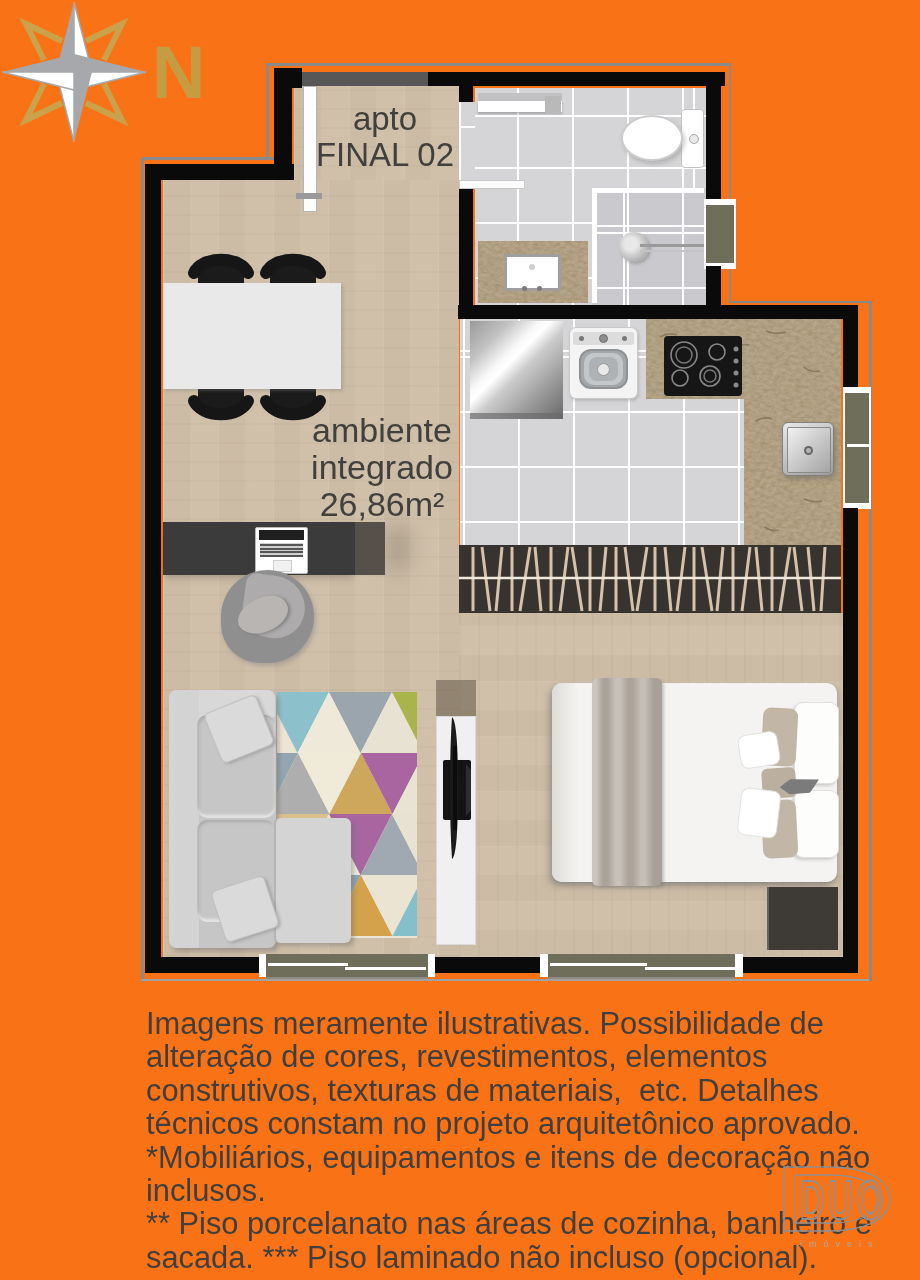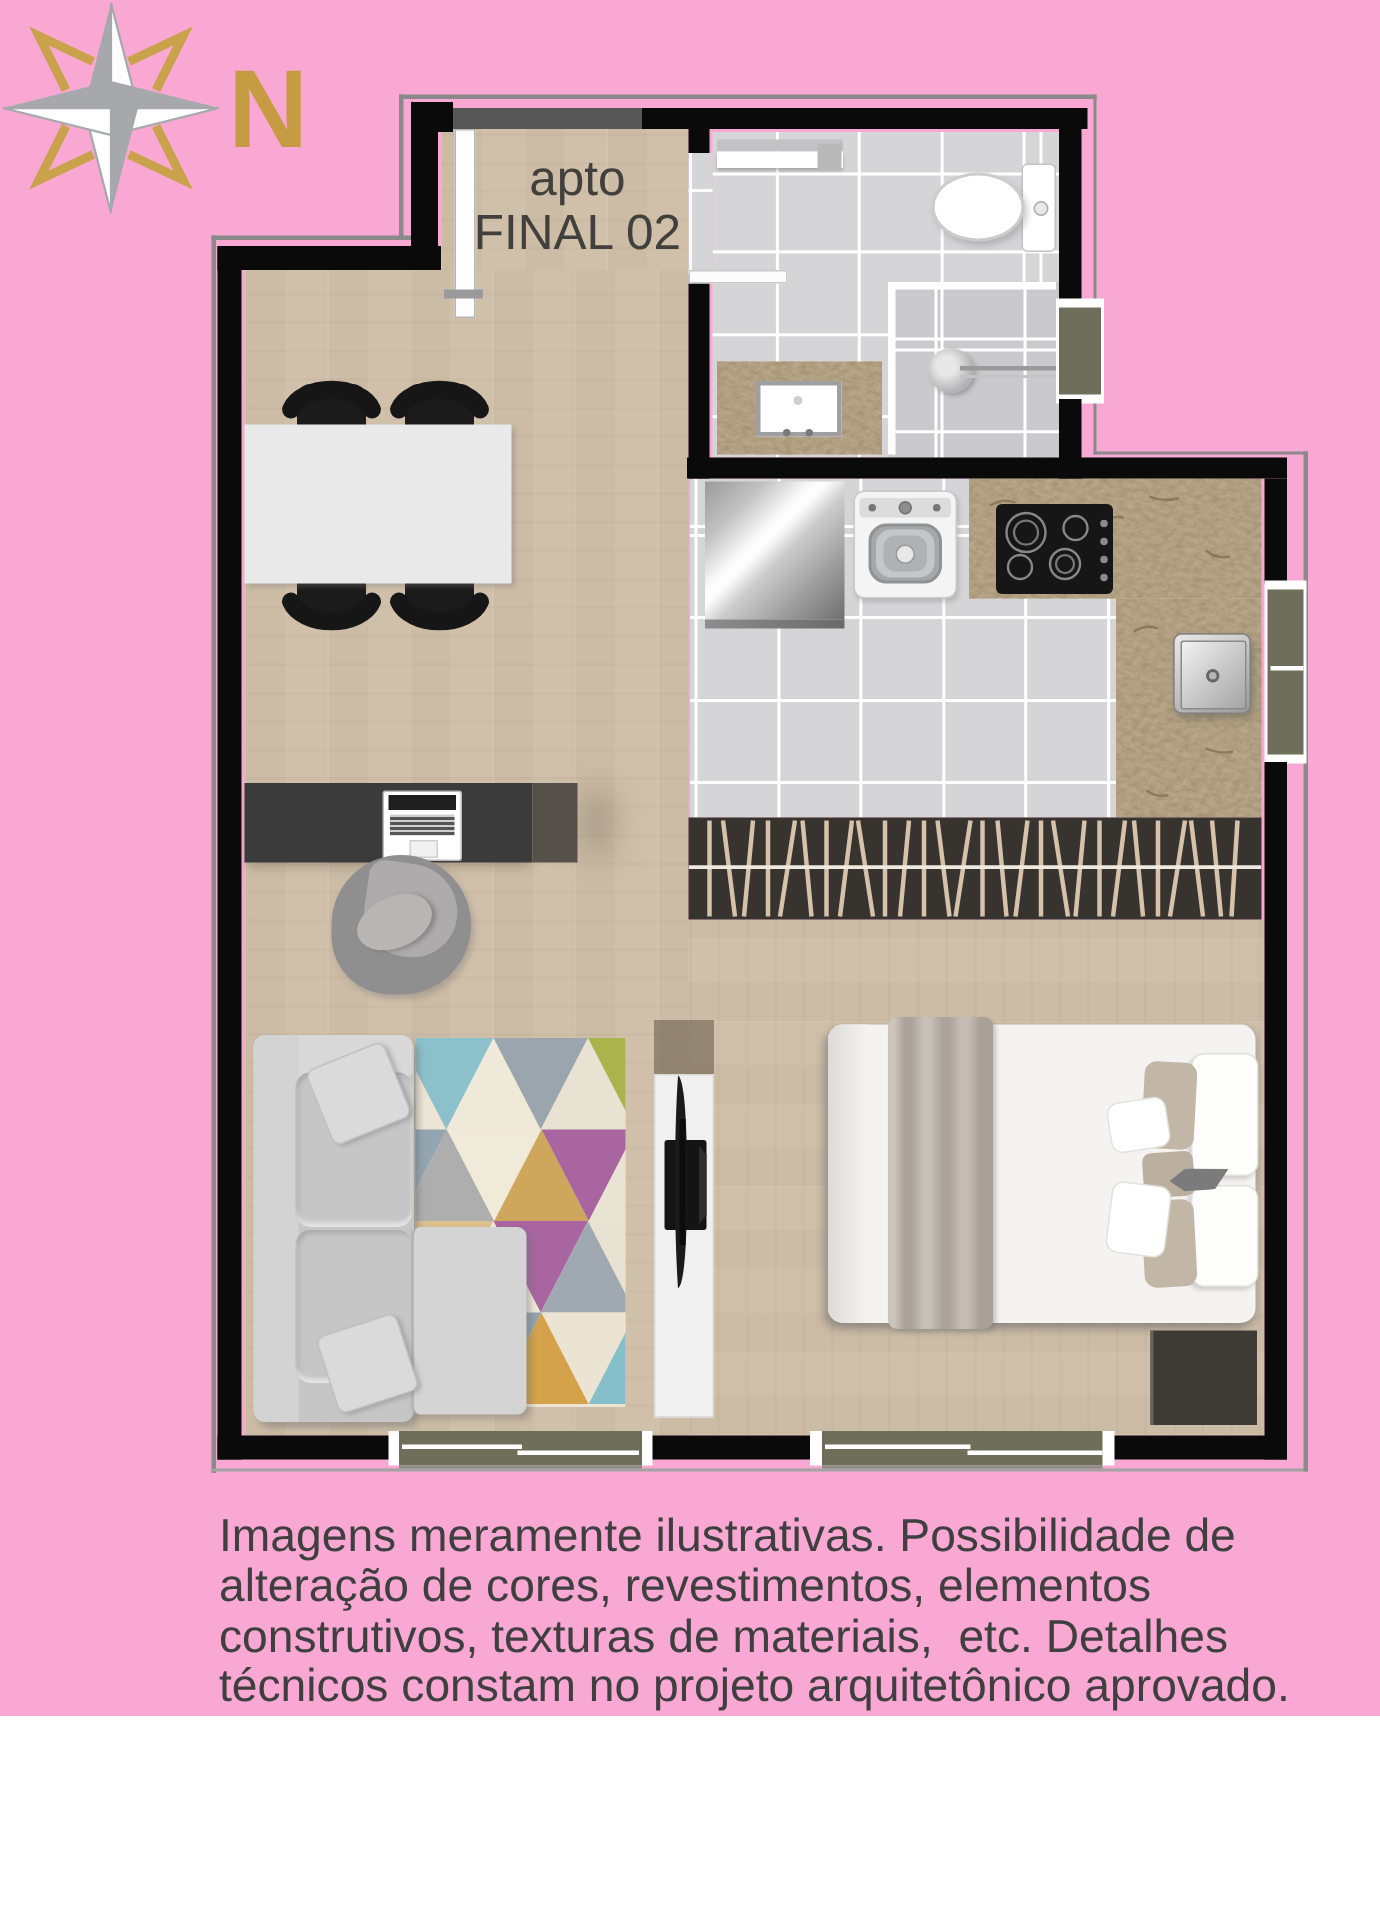--- a/index.html
+++ b/index.html
@@ -1,16 +1,16 @@
 <!DOCTYPE html>
 <html><head>
 <meta charset="utf-8">
 <style>
   html,body{margin:0;padding:0;background:#fff;}
-  #page{position:relative;width:920px;height:1144px;background:#f9a8d4;overflow:hidden;
+  #page{position:relative;width:920px;height:1280px;background:#f97316;overflow:hidden;
         font-family:"Liberation Sans", sans-serif;}
   .abs{position:absolute;}
   .wall{position:absolute;background:#0a0a0a;}
   .wood{position:absolute;background-color:#cfbfa9;
     background-image:
       repeating-linear-gradient(90deg, rgba(255,255,255,.12) 0 1px, rgba(255,255,255,0) 1px 55px),
       repeating-linear-gradient(0deg, rgba(146,120,90,.06) 0 2px, rgba(146,120,90,0) 2px 19px),
       repeating-linear-gradient(90deg, rgba(150,125,95,.05) 0 27px, rgba(224,210,188,.06) 27px 55px);}
   .tile{position:absolute;background-color:#d5d5d7;
     background-image:
@@ -363,20 +363,21 @@
 
   <div class="abs" style="left:739px;top:733px;width:38px;height:32px;background:#ffffff;border:1px solid #e2e2e0;border-radius:8px;transform:rotate(-9deg);"></div>
 
   <div class="abs" style="left:739px;top:789px;width:38px;height:46px;background:#ffffff;border:1px solid #e2e2e0;border-radius:8px;transform:rotate(7deg);"></div>
 
   <div class="abs" style="left:767px;top:887px;width:71px;height:63px;background:#3e3b37;border-left:2px solid #66635e;box-sizing:border-box;"></div>
 
   <div class="lbl" style="left:285px;top:101px;width:200px;font-size:33px;line-height:1.1;">apto<br>FINAL 02</div>
 
 
+  <div class="lbl" style="left:280px;top:412px;width:204px;font-size:34px;line-height:1.09;">ambiente<br>integrado<br>26,86m²</div>
 
   <svg class="abs" style="left:0px;top:0px;" width="220" height="150">
     <g fill="#c9a24b">
       <g stroke="#c9a24b" stroke-width="6" fill="none">
         <polyline points="86,41 122,24 104,60"></polyline>
         <polyline points="86,103 122,120 104,84"></polyline>
         <polyline points="62,41 26,24 44,60"></polyline>
         <polyline points="62,103 26,120 44,84"></polyline>
       </g>
     </g>

